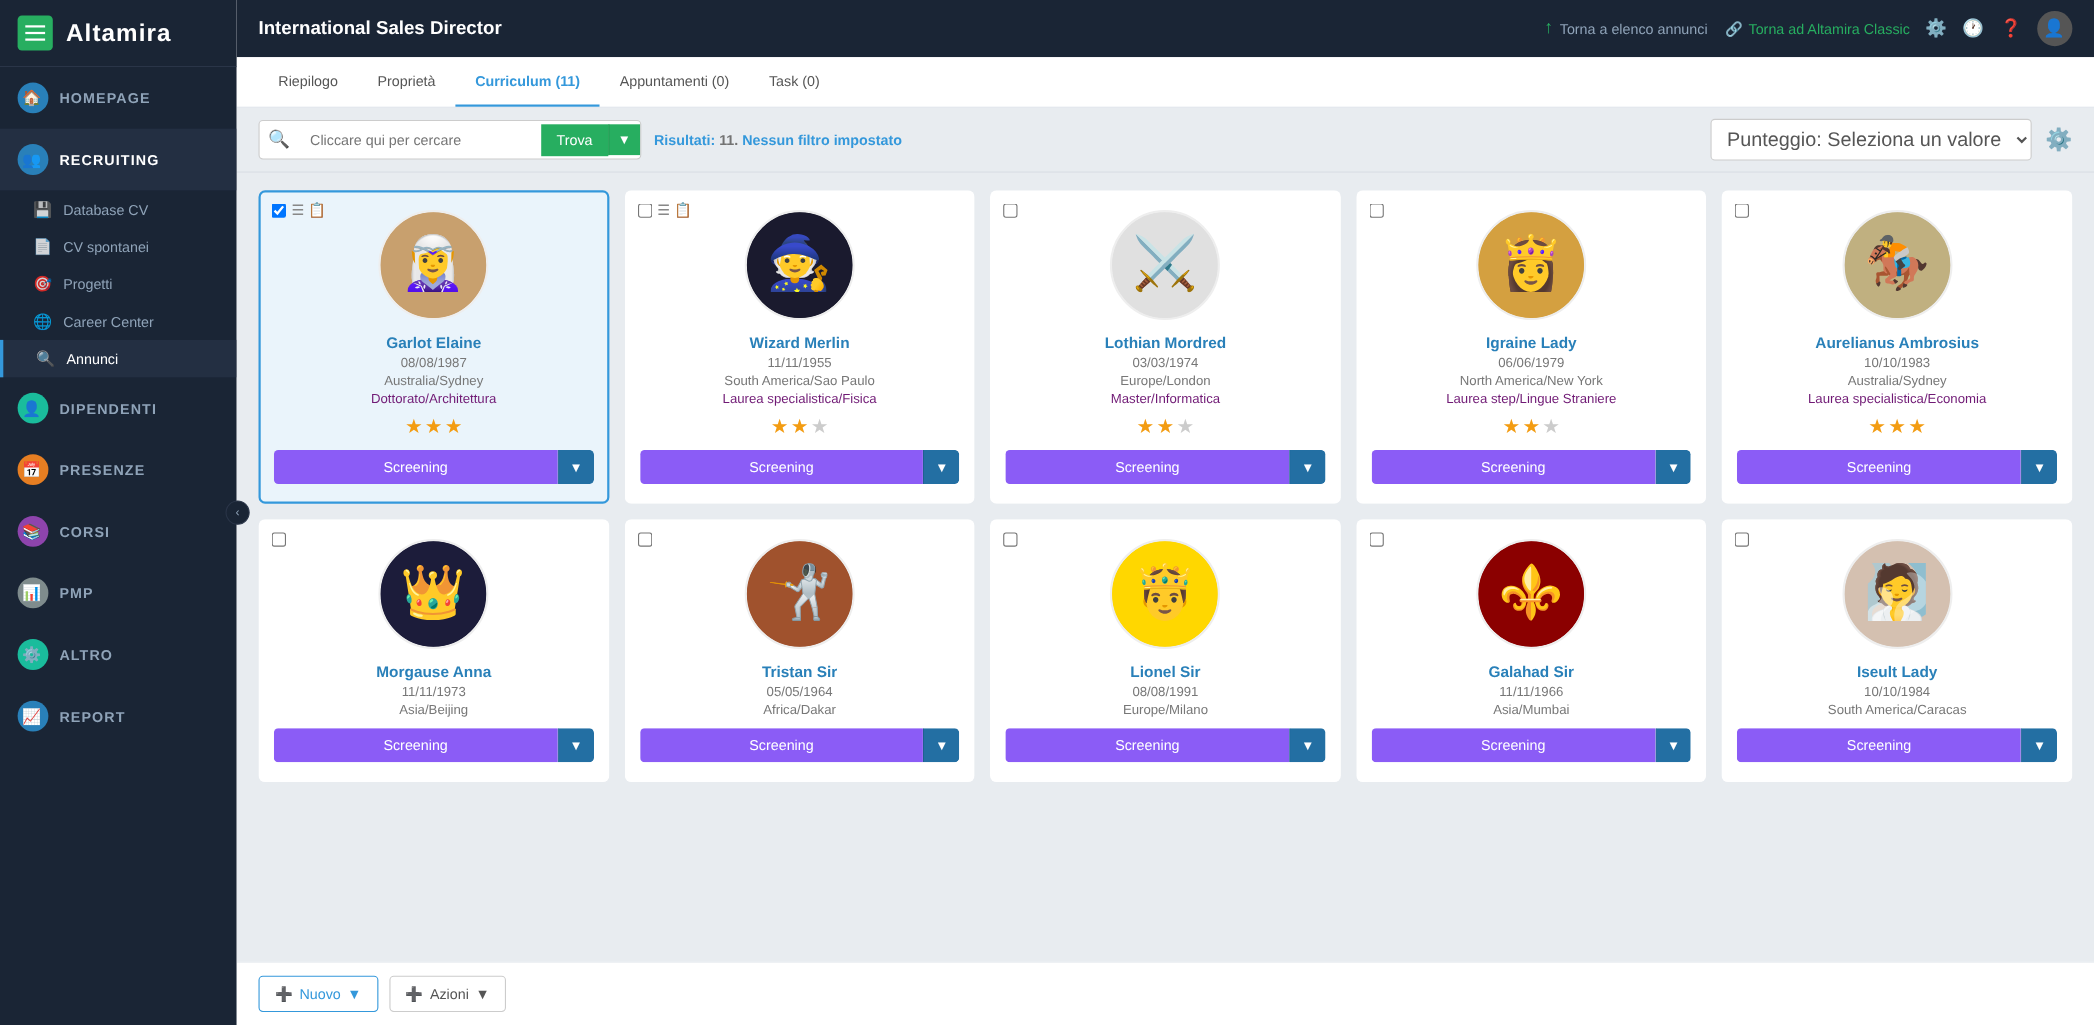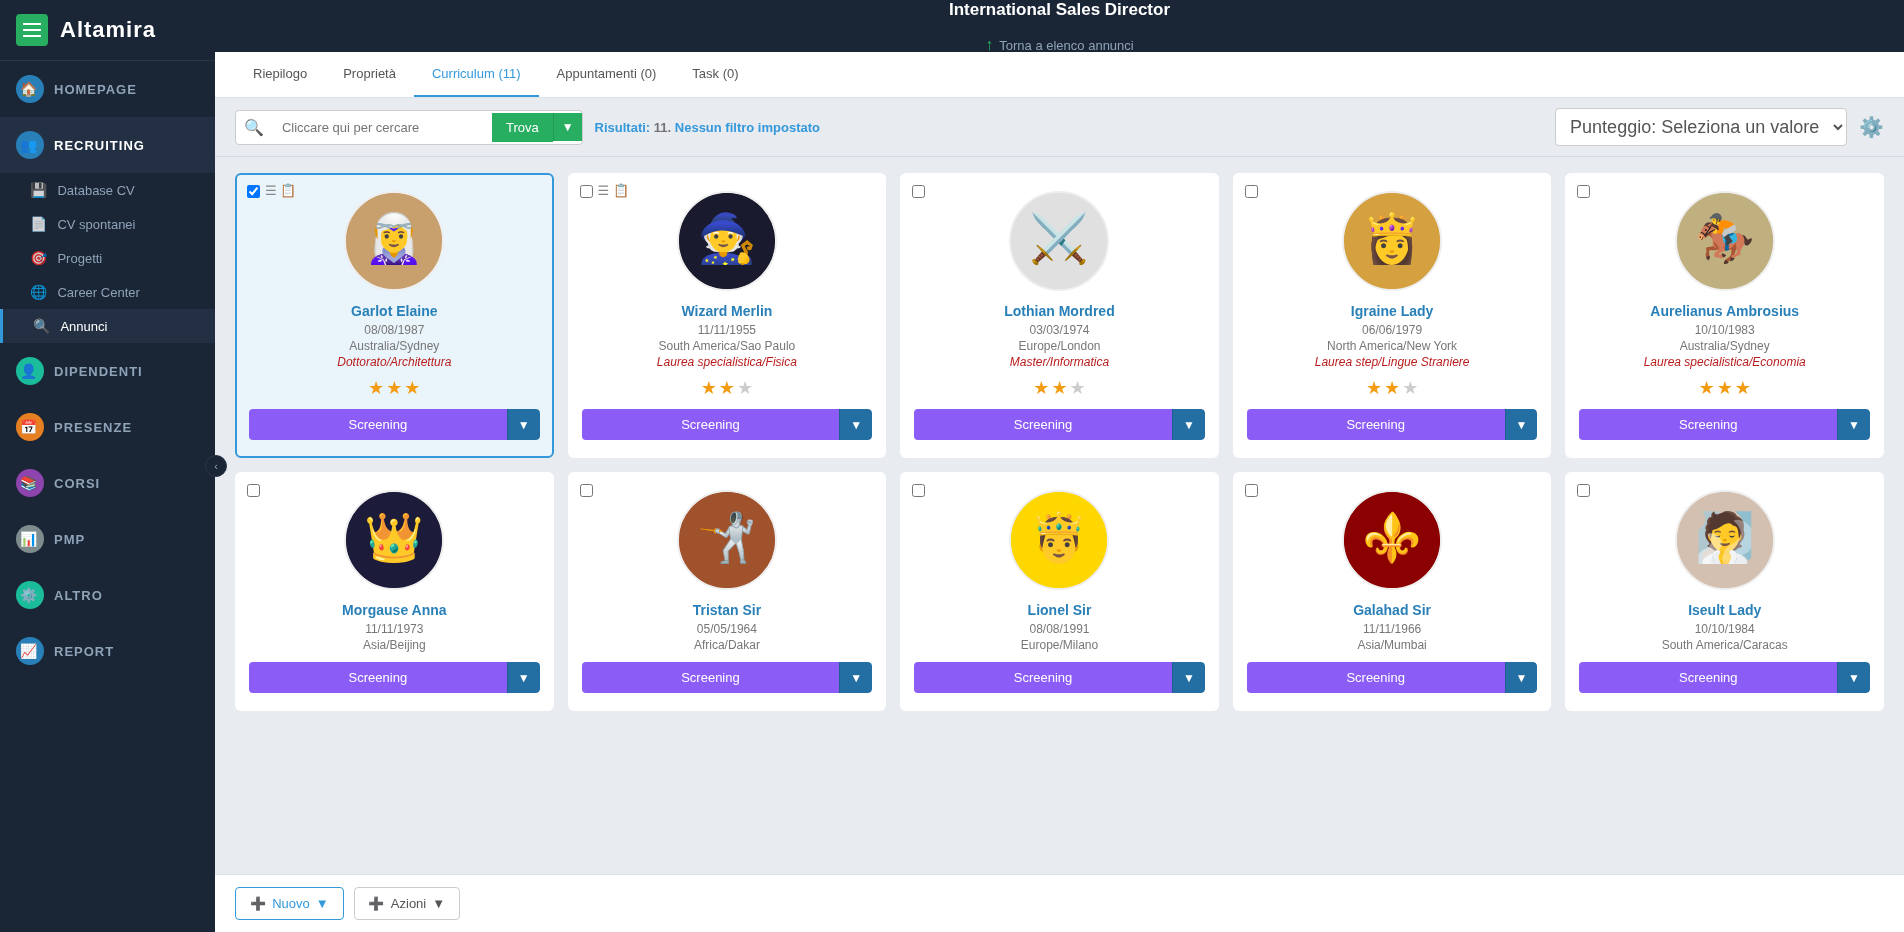--- a/index.html
+++ b/index.html
@@ -23,33 +23,33 @@
     .icon-circle.gray { background: #7f8c8d; }
 
     .sidebar-sub-item { display: flex; align-items: center; gap: 10px; padding: 9px 16px 9px 30px; color: #8fa3b8; font-size: 13px; cursor: pointer; }
     .sidebar-sub-item.active { background: #232f42; color: #fff; border-left: 3px solid #3498db; }
     .sidebar-sub-icon { font-size: 14px; opacity: 0.8; }
 
     
     .main { flex: 1; display: flex; flex-direction: column; overflow: hidden; }
 
     
-    .top-header { background: #1a2535; color: #fff; display: flex; align-items: center; padding: 0 20px; height: 52px; gap: 16px; flex-direction: column; }
+    .top-header { background: #1a2535; color: #fff; display: flex; align-items: center; padding: 0 20px; height: 52px; gap: 16px; }
     .top-header-title { font-size: 17px; font-weight: 600; flex: 1; }
     .back-link { display: flex; align-items: center; gap: 6px; color: #8fa3b8; font-size: 13px; cursor: pointer; }
     .back-arrow { color: #27ae60; font-size: 16px; }
     .top-header-actions { display: flex; align-items: center; gap: 14px; margin-left: auto; }
     .classic-link { color: #27ae60; font-size: 13px; cursor: pointer; display: flex; align-items: center; gap: 5px; }
     .header-icon-btn { background: none; border: none; color: #8fa3b8; font-size: 16px; cursor: pointer; }
     .avatar { width: 32px; height: 32px; border-radius: 50%; background: #555; overflow: hidden; display: flex; align-items: center; justify-content: center; font-size: 16px; }
 
     
     .tab-bar { background: #fff; border-bottom: 1px solid #dde3ea; display: flex; align-items: center; padding: 0 20px; gap: 0; }
     .tab-item { padding: 14px 18px; font-size: 13px; color: #555; cursor: pointer; border-bottom: 2px solid transparent; }
-    .tab-item.active { color: #3498db; border-bottom: 2px solid #3498db; font-weight: 400; }
+    .tab-item.active { color: #3498db; border-bottom: 2px solid #3498db; font-weight: 700; }
 
     
     .filter-bar { background: #e8ecf0; padding: 10px 20px; display: flex; align-items: center; gap: 12px; border-bottom: 1px solid #d5dbe2; }
     .search-box { display: flex; align-items: center; background: #fff; border: 1px solid #ccc; border-radius: 4px; overflow: hidden; }
     .search-box input { border: none; outline: none; padding: 7px 10px; font-size: 13px; width: 220px; color: #999; }
     .search-icon { padding: 7px 8px; color: #999; }
     .trova-btn { background: #27ae60; color: #fff; border: none; padding: 7px 14px; font-size: 13px; cursor: pointer; border-radius: 0; }
     .trova-dropdown { background: #27ae60; color: #fff; border: none; padding: 7px 8px; font-size: 12px; cursor: pointer; border-left: 1px solid #219a52; }
     .results-text { font-size: 13px; color: #555; }
     .results-text span { color: #3498db; font-weight: 600; }
@@ -62,21 +62,21 @@
     .cards-grid { display: grid; grid-template-columns: repeat(5, 1fr); gap: 14px; }
     .card { background: #fff; border-radius: 6px; padding: 16px 12px; display: flex; flex-direction: column; align-items: center; border: 2px solid transparent; cursor: pointer; position: relative; }
     .card.selected { border-color: #3498db; background: #eaf4fb; }
     .card-checkbox { position: absolute; top: 10px; left: 10px; }
     .card-icons { position: absolute; top: 8px; left: 28px; display: flex; gap: 4px; }
     .card-icon-sm { font-size: 13px; color: #888; }
     .avatar-circle { width: 100px; height: 100px; border-radius: 50%; overflow: hidden; background: #ddd; display: flex; align-items: center; justify-content: center; margin-bottom: 12px; border: 2px solid #eee; }
     .card-name { color: #2980b9; font-size: 14px; font-weight: 600; margin-bottom: 4px; text-align: center; }
     .card-date { font-size: 12px; color: #777; margin-bottom: 2px; }
     .card-location { font-size: 12px; color: #777; margin-bottom: 2px; }
-    .card-edu { font-size: 12px; color: #b91c1c; margin-bottom: 8px; font-style: italic; }
+    .card-edu { font-size: 12px; color: #701a75; margin-bottom: 8px; }
     .stars { display: flex; gap: 2px; margin-bottom: 10px; }
     .star { font-size: 18px; color: #f39c12; }
     .star.empty { color: #ccc; }
     .screening-btn-main { flex: 1; padding: 8px 8px; background: #8b5cf6; color: #fff; border: none; font-size: 13px; font-weight: 500; cursor: pointer; }
     .screening-btn-drop { background: #236fa3; color: #fff; border: none; border-left: 1px solid #1e6090; padding: 8px 10px; cursor: pointer; font-size: 12px; border-radius: 0 4px 4px 0; }
     .screening-btn-wrapper { display: flex; width: 100%; border-radius: 4px; overflow: hidden; }
 
     
     .bottom-bar { position: fixed; bottom: 0; left: 215px; right: 0; background: #fff; border-top: 1px solid #dde3ea; padding: 12px 20px; display: flex; gap: 10px; z-index: 10; }
     .nuovo-btn { background: #fff; color: #3498db; border: 1px solid #3498db; border-radius: 4px; padding: 8px 14px; font-size: 13px; cursor: pointer; display: flex; align-items: center; gap: 6px; }

